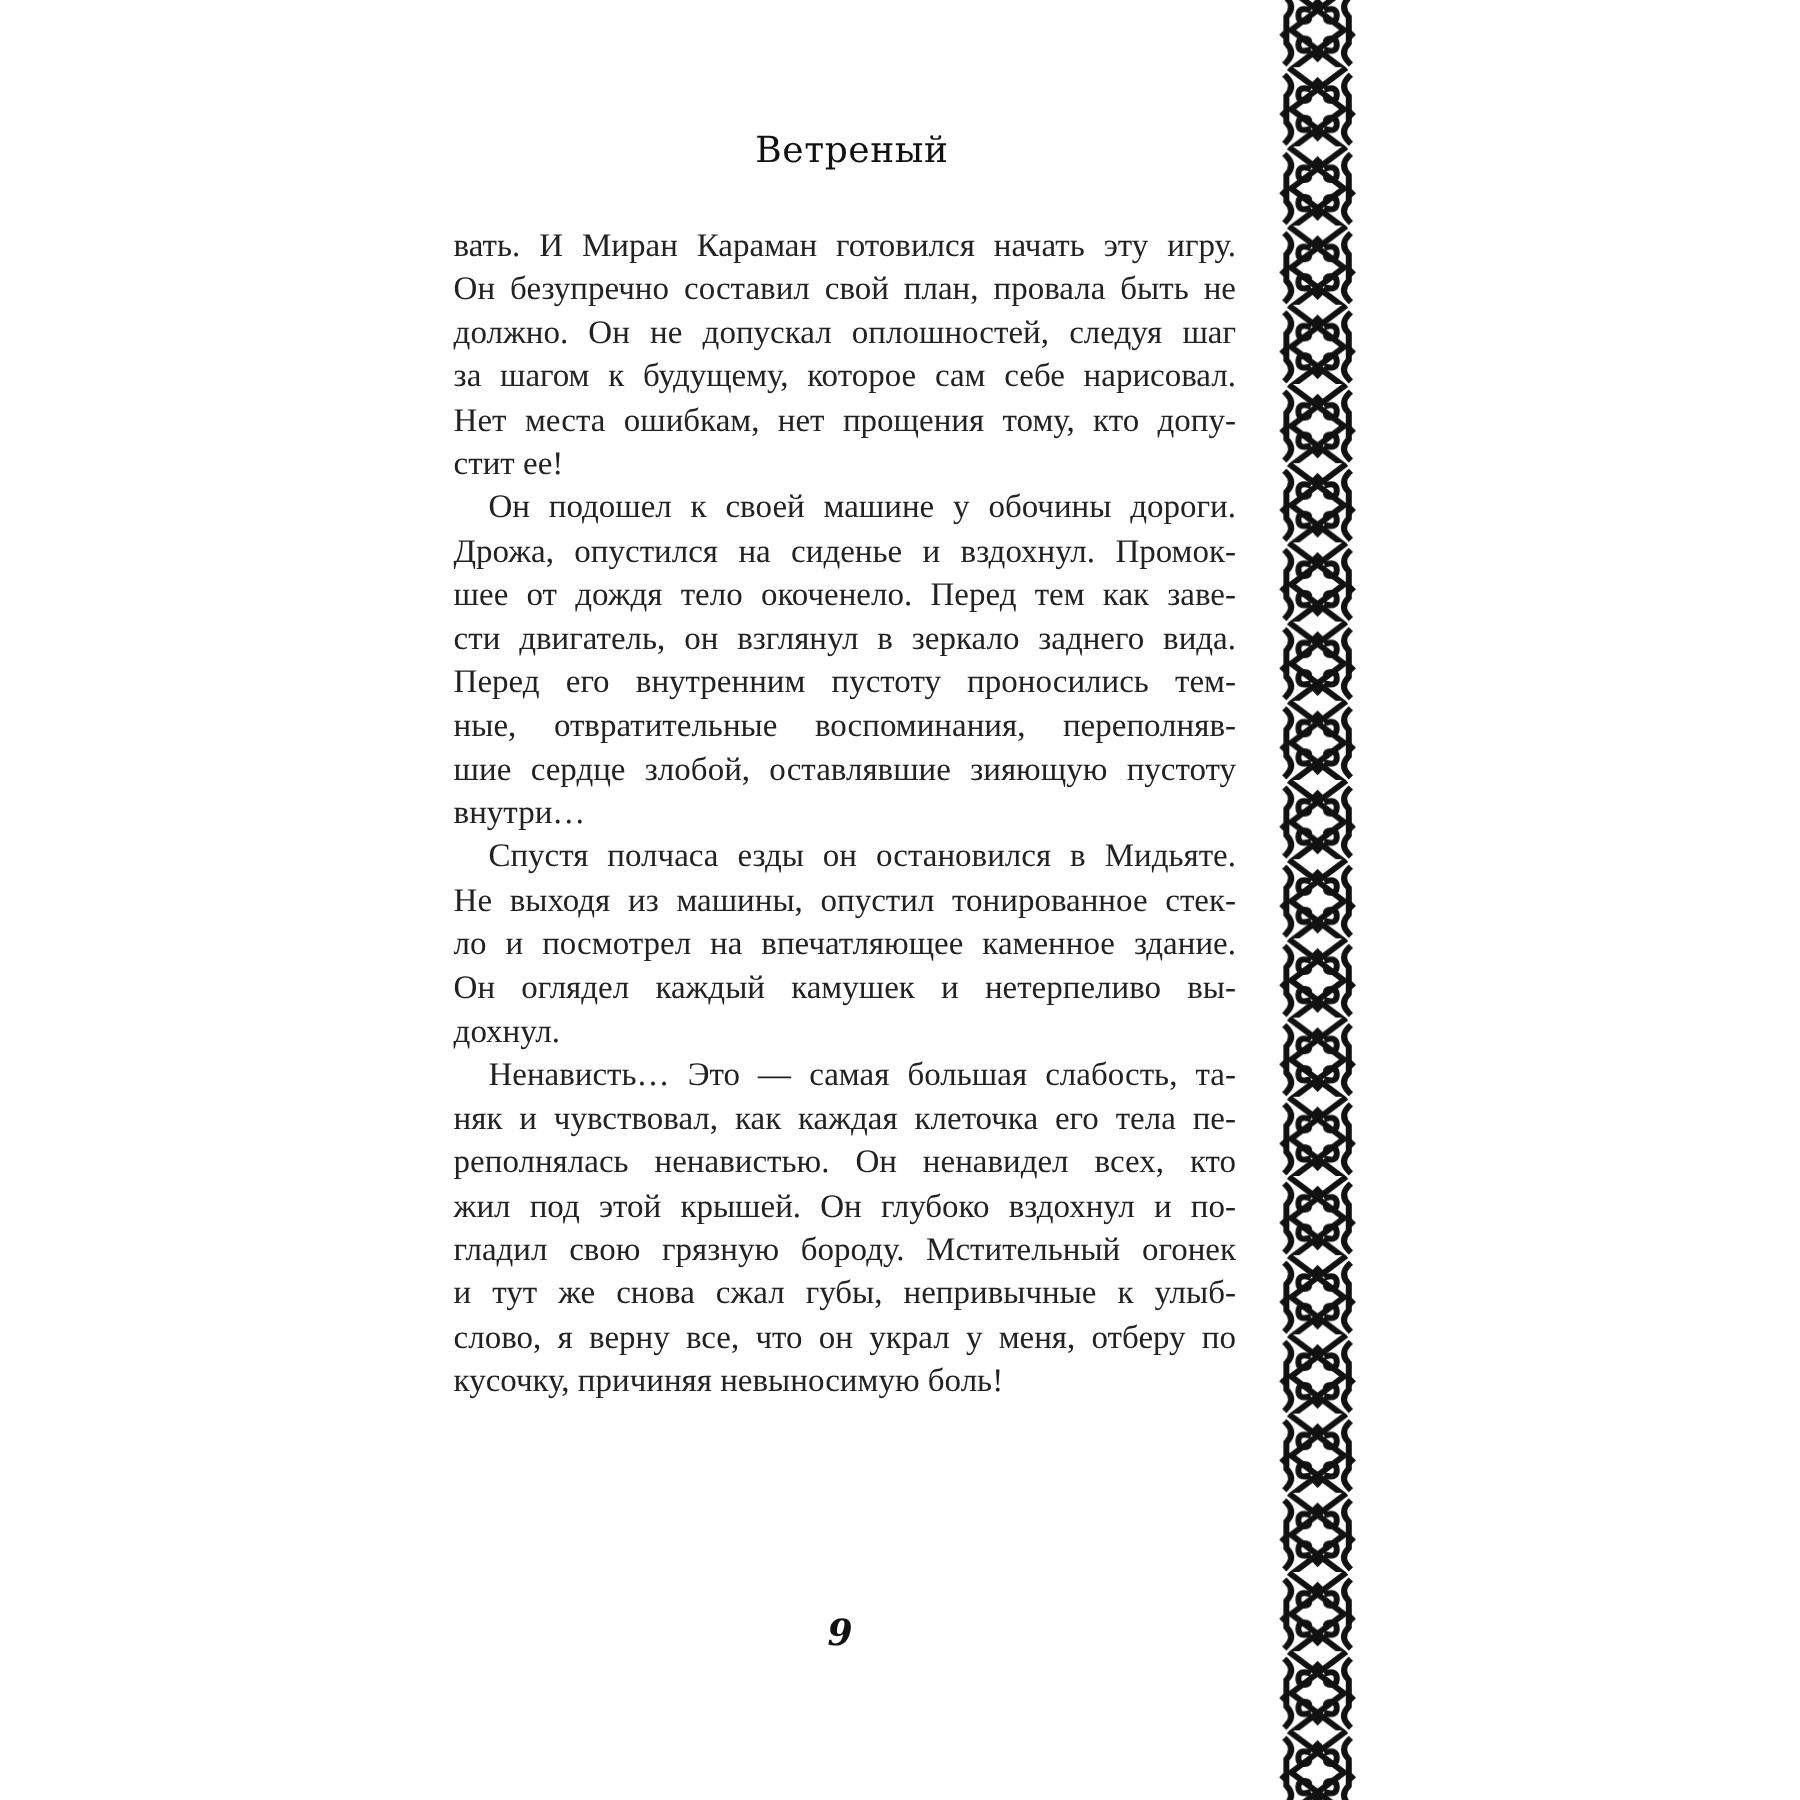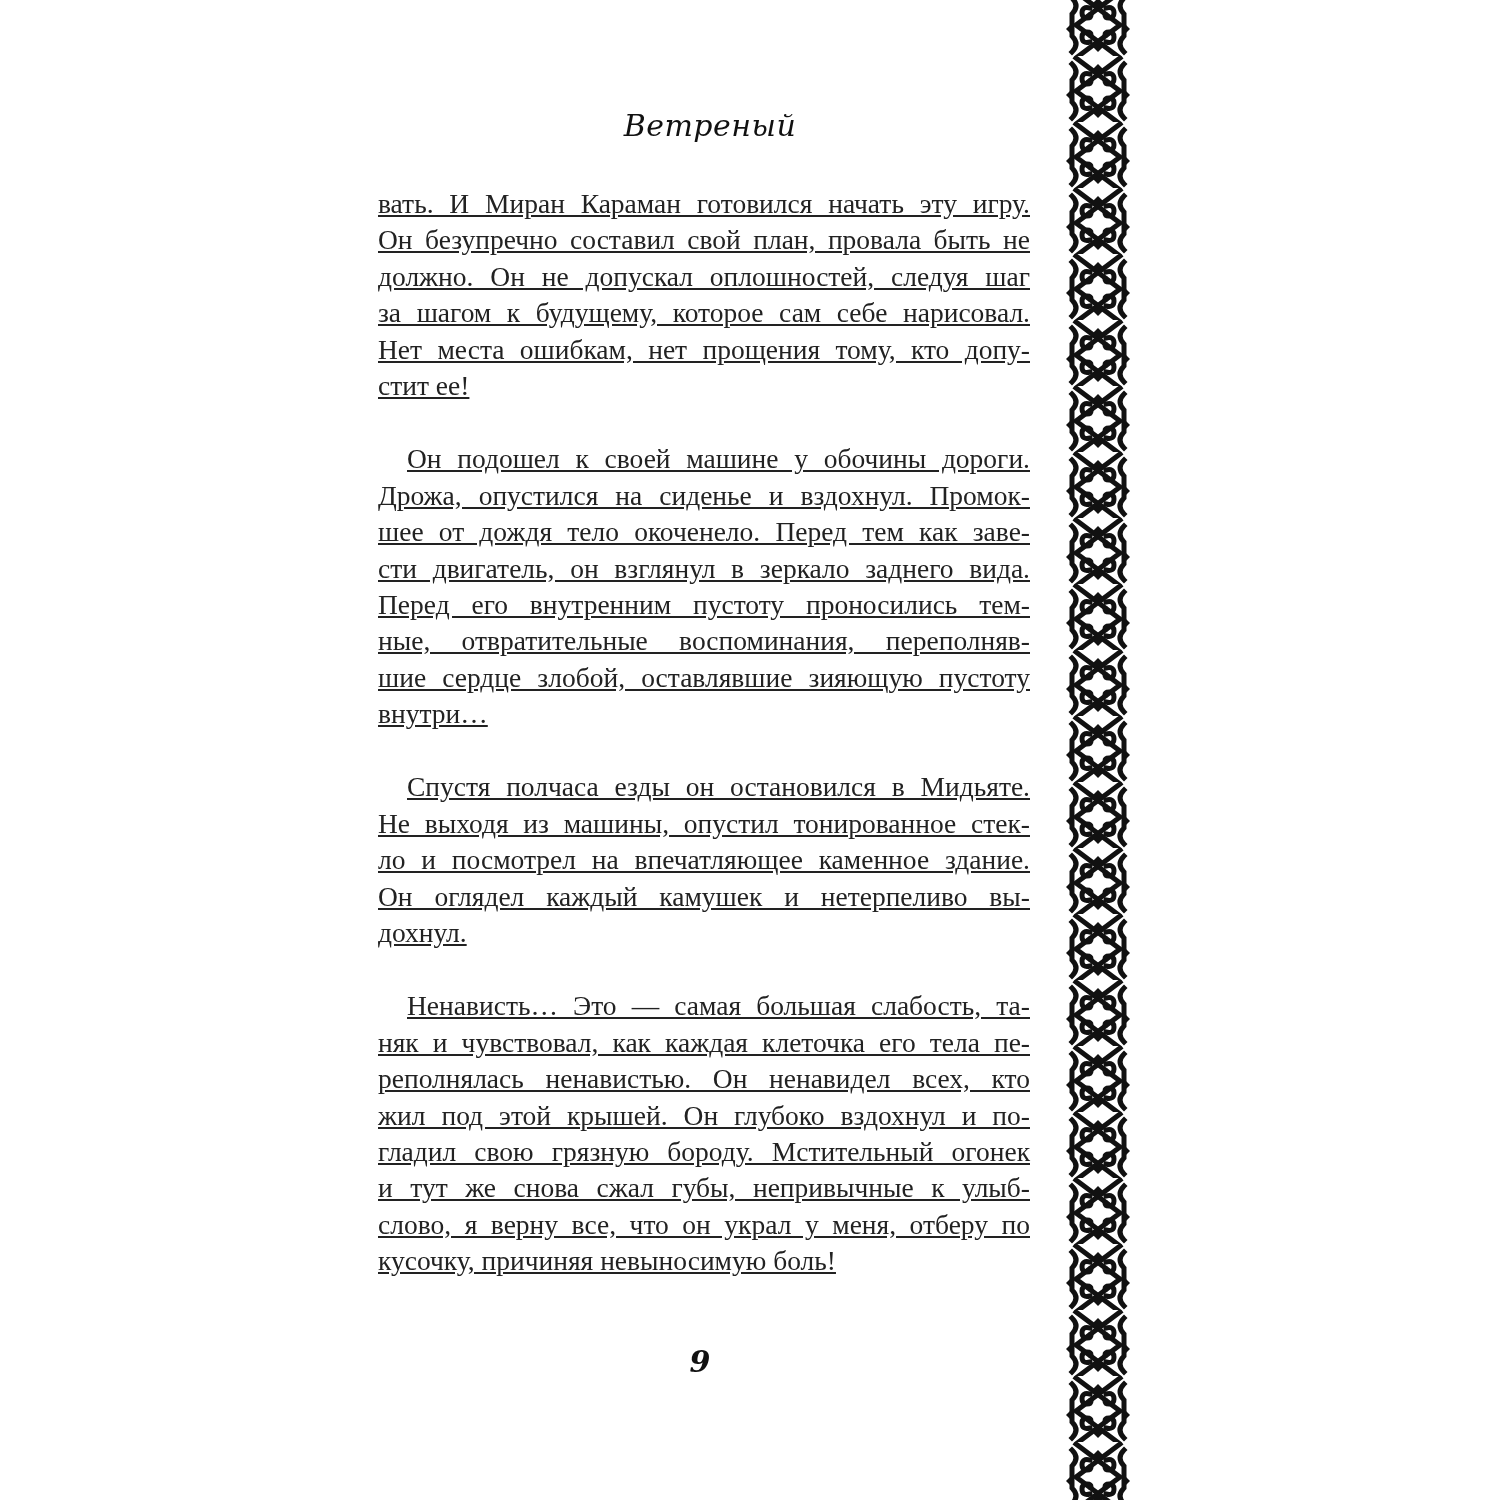--- a/index.html
+++ b/index.html
@@ -1,29 +1,29 @@
 <!DOCTYPE html>
 <html><head>
   <meta charset="utf-8">
   <style>
     html, body { margin: 0; padding: 0; background: #ffffff; }
     body { width: 1500px; height: 1500px; position: relative; overflow: hidden; }
     .page { position: absolute; left: 0; top: 0; width: 1500px; height: 1500px; background: #fff; }
     .running-head {
       position: absolute; left: 600px; top: 108px; width: 220px; text-align: center;
-      font-family: "DejaVu Serif", serif; font-style: italic; font-size: 30px; color: #111;
+      font-family: "DejaVu Serif", serif; font-size: 30px; color: #111;
       letter-spacing: 0.5px;
     }
     .body-text {
       position: absolute; left: 378px; top: 186px; width: 652px;
       font-family: "Liberation Serif", serif; font-size: 27.5px; line-height: 36.4px; color: #222;
     }
-    .line { display: block; white-space: nowrap; text-align: justify; text-align-last: justify; height: 36.4px; text-decoration: underline; }
+    .line { display: block; white-space: nowrap; text-align: justify; text-align-last: justify; height: 36.4px; }
     .line.last { text-align-last: left; }
-    .line.indent { padding-left: 29px; margin-top: 37px; }
+    .line.indent { padding-left: 29px; }
     .page-number {
       position: absolute; left: 680px; top: 1344px; width: 40px; text-align: center;
       font-family: "DejaVu Serif", serif; font-style: italic; font-weight: bold; font-size: 30px; color: #111;
     }
     .ornament { position: absolute; left: 1066px; top: 0; width: 64px; height: 1500px; }
   </style>
 </head>
 <body>
 
 <div class="page">

